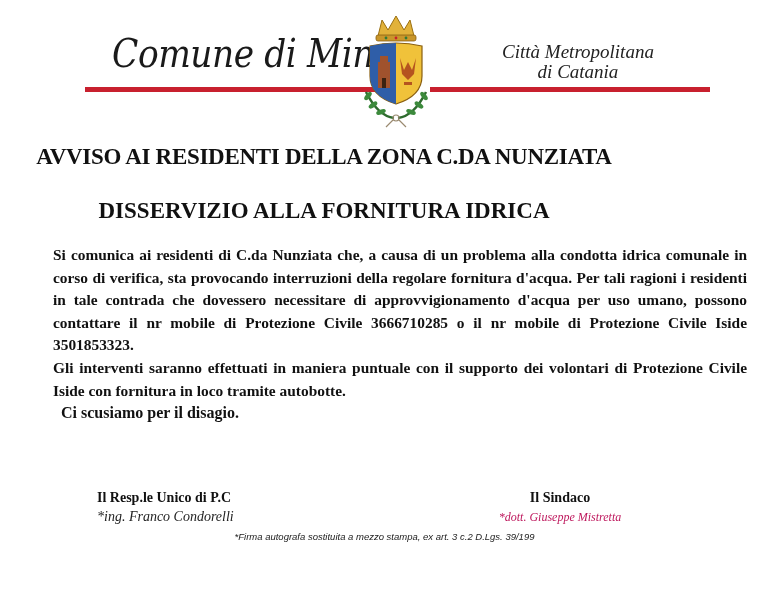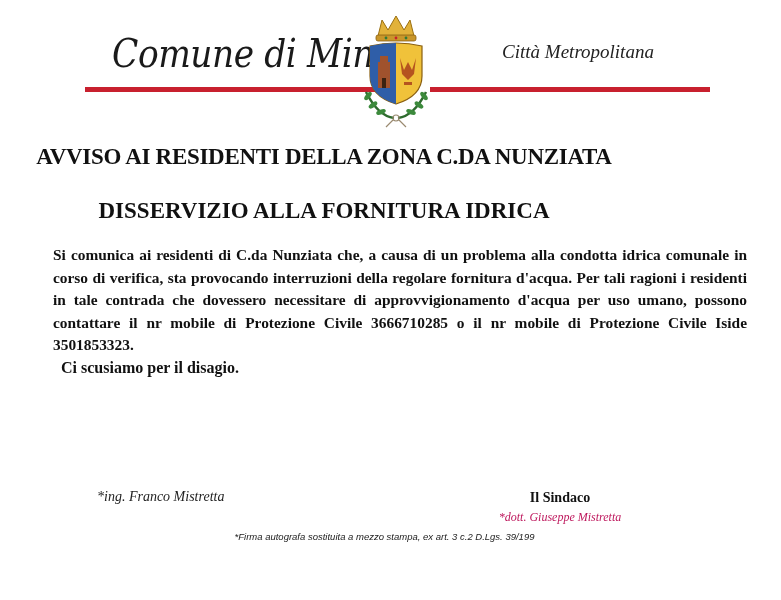--- a/index.html
+++ b/index.html
@@ -162,33 +162,36 @@
     <ellipse cx="68" cy="82" rx="5" ry="2.4" fill="#3c8a3c" transform="rotate(50 68 82)"></ellipse>
     <ellipse cx="63" cy="91" rx="5" ry="2.4" fill="#3c8a3c" transform="rotate(35 63 91)"></ellipse>
     <ellipse cx="55" cy="98" rx="5" ry="2.4" fill="#3c8a3c" transform="rotate(20 55 98)"></ellipse>
 
     <circle cx="40" cy="104" r="3" fill="none" stroke="#9a8a70" stroke-width="1.2"></circle>
     <path d="M37 106 L30 113 M43 106 L50 113" stroke="#9a8a70" stroke-width="1.2"></path>
   </svg>
 
   <div class="city-title">
     <div>Città Metropolitana</div>
+    <div>di Catania</div>
   </div>
 </div>
 
 <div class="heading main">AVVISO AI RESIDENTI DELLA ZONA C.DA NUNZIATA</div>
 <div class="heading sub">DISSERVIZIO ALLA FORNITURA IDRICA</div>
 
 <div class="body-text">
   <p>Si comunica ai residenti di C.da Nunziata che, a causa di un problema alla condotta idrica comunale in corso di verifica, sta provocando interruzioni della regolare fornitura d'acqua. Per tali ragioni i residenti in tale contrada che dovessero necessitare di approvvigionamento d'acqua per uso umano, possono contattare il nr mobile di Protezione Civile 3666710285 o il nr mobile di Protezione Civile Iside 3501853323.</p>
+  <p>Gli interventi saranno effettuati in maniera puntuale con il supporto dei volontari di Protezione Civile Iside con fornitura in loco tramite autobotte.</p>
   <p class="closing">Ci scusiamo per il disagio.</p>
 </div>
 
 <div class="sig-block left">
-  <div class="sig-name">*ing. Franco Mistretta</div>
+  <div class="sig-role">Il Resp.le Unico di P.C</div>
+  <div class="sig-name">*ing. Franco Condorelli</div>
 </div>
 
 <div class="sig-block right">
   <div class="sig-role">Il Sindaco</div>
   <div class="sig-name">*dott. Giuseppe Mistretta</div>
 </div>
 
 <div class="footnote">*Firma autografa sostituita a mezzo stampa, ex art. 3 c.2 D.Lgs. 39/199</div>
 
 </body></html>

